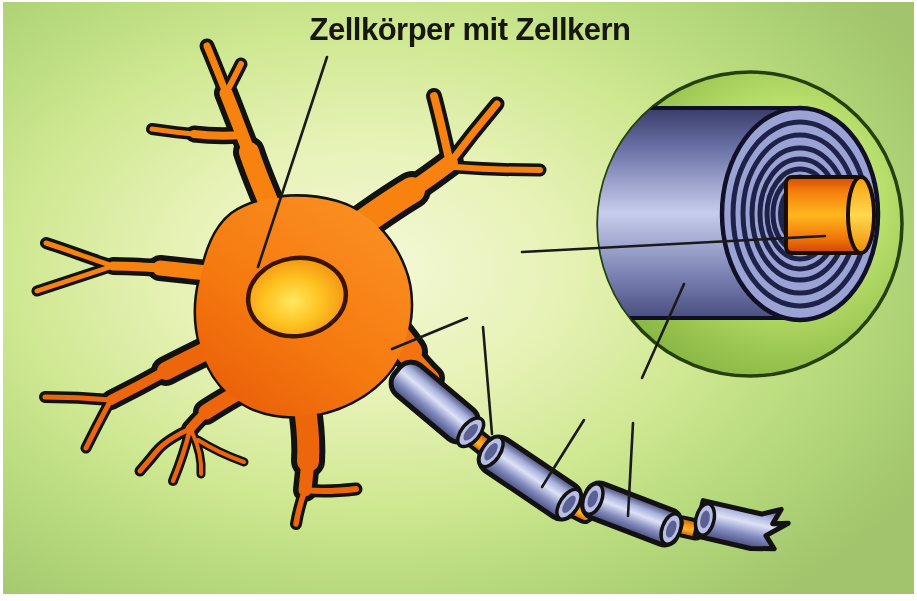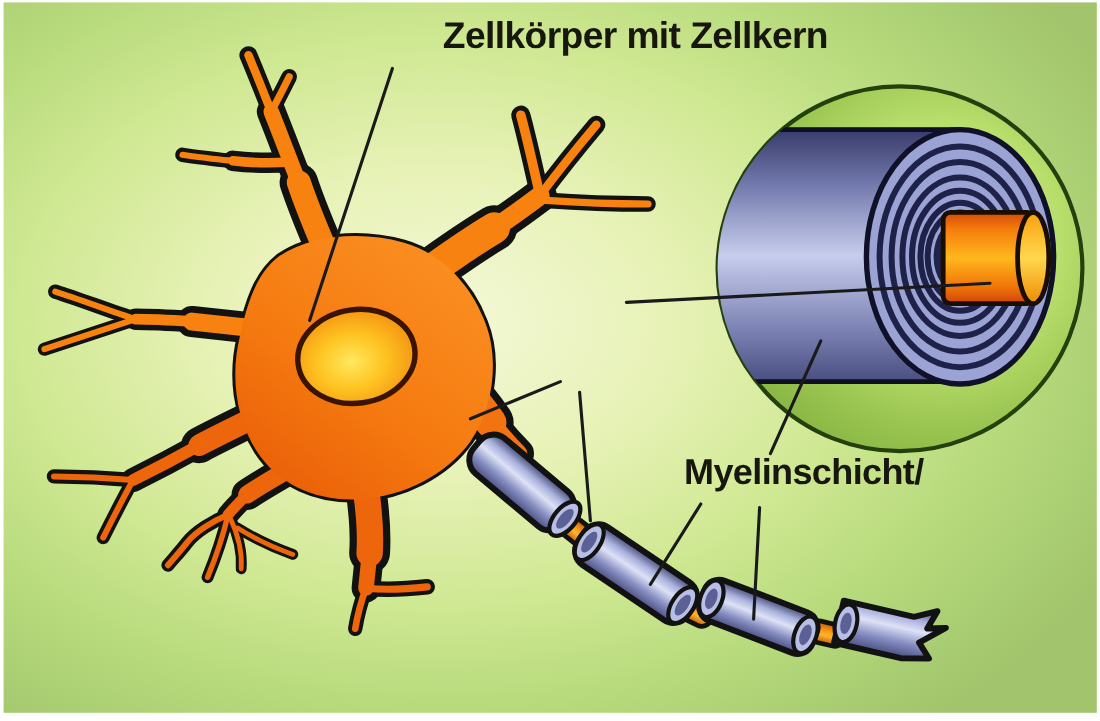--- a/index.html
+++ b/index.html
@@ -10,21 +10,21 @@
   #bg{
     position:absolute;top:2px;left:3px;right:3px;bottom:7px;
     background:radial-gradient(ellipse 640px 430px at 40% 45%,
       #f4f8d8 0%, #e7f2b6 30%, #cfe892 55%, #b7da7c 75%, #a9cd72 90%, #a2c46c 100%);
   }
   svg{position:absolute;top:0;left:0;}
   .lbl{
     position:absolute;color:#17170f;font-weight:bold;white-space:nowrap;
     letter-spacing:-0.5px;
   }
-  #title-label{left:250px;top:12px;width:440px;text-align:right;font-size:31px;}
+  #title-label{left:250px;top:12px;width:440px;text-align:center;font-size:31px;}
   #axon-label{left:384px;top:264px;font-size:30px;}
   #myelin-label{left:570px;top:377px;font-size:30px;}
 </style>
 </head>
 <body>
 
 <div id="stage">
   <div id="bg"></div>
 
   <svg width="917" height="601" viewBox="0 0 917 601">
@@ -226,14 +226,13 @@
       <path d="M522,252 L825,236"></path>
       <path d="M467,318 L392,349"></path>
       <path d="M483,327 L492,434"></path>
       <path d="M642,378 L684,284"></path>
       <path d="M584,420 L542,487"></path>
       <path d="M633,423 L628,516"></path>
     </g>
   </svg>
 
   <div id="title-label" class="lbl">Zellkörper mit Zellkern</div>
-  <div id="myelin-label" class="lbl">Myelinschicht/</div>
 </div>
 
 </body></html>

